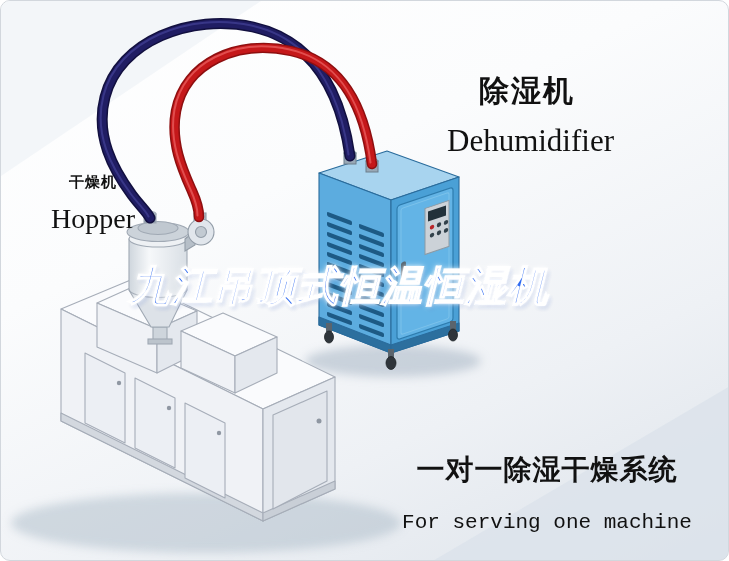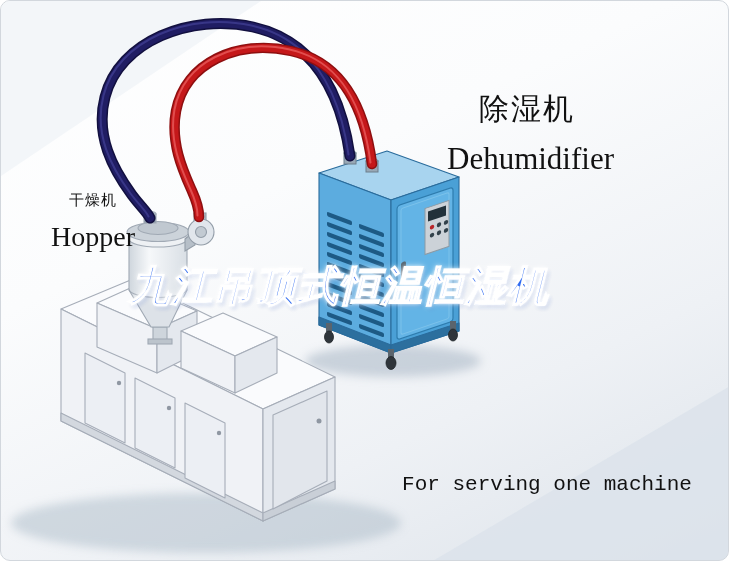--- a/index.html
+++ b/index.html
@@ -3,21 +3,21 @@
 <meta charset="utf-8">
 <style>
   * { margin:0; padding:0; box-sizing:border-box; }
   html,body { width:729px; height:561px; background:#ffffff; overflow:hidden;
     font-family:"DejaVu Sans","Liberation Sans",sans-serif; }
   .stage { position:relative; width:729px; height:561px; overflow:hidden;
     border:1px solid #d2d7dd; border-radius:10px;
     background:linear-gradient(155deg,#ffffff 0%,#fbfcfd 35%,#eef1f5 70%,#dde3ea 100%); }
   svg.scene { position:absolute; left:0; top:0; width:729px; height:561px; }
   .label { position:absolute; text-align:center; color:var(--text-black,#111111); z-index:4; }
-  .label .cn { font-weight:400;margin-top:18px; }
+  .label .cn { font-weight:700; }
   .label .en { font-family:"Liberation Serif","DejaVu Serif",serif; }
   #dehum-label { left:446px; top:70px; width:160px; }
   #dehum-label .cn { font-size:30px; letter-spacing:2px; }
   #dehum-label .en { font-size:31px; margin-top:11px; }
   #hopper-label { left:46px; top:172px; width:92px; }
   #hopper-label .cn { font-size:15px; letter-spacing:1px; }
   #hopper-label .en { font-size:28px; margin-top:11px; }
   #system-label { left:396px; top:450px; width:300px; }
   #system-label .cn { font-size:28px; letter-spacing:1px; }
   #system-label .en { font-size:21px; margin-top:22px;font-family:Liberation Mono, monospace; }
@@ -175,16 +175,17 @@
   </div>
 
   <div class="label" id="hopper-label">
     <div class="cn">干燥机</div>
     <div class="en">Hopper</div>
   </div>
 
   <div class="watermark">九江吊顶式恒温恒湿机</div>
 
   <div class="label" id="system-label">
+    <div class="cn">一对一除湿干燥系统</div>
     <div class="en">For serving one machine</div>
   </div>
 
 </div>
 
 </body></html>

